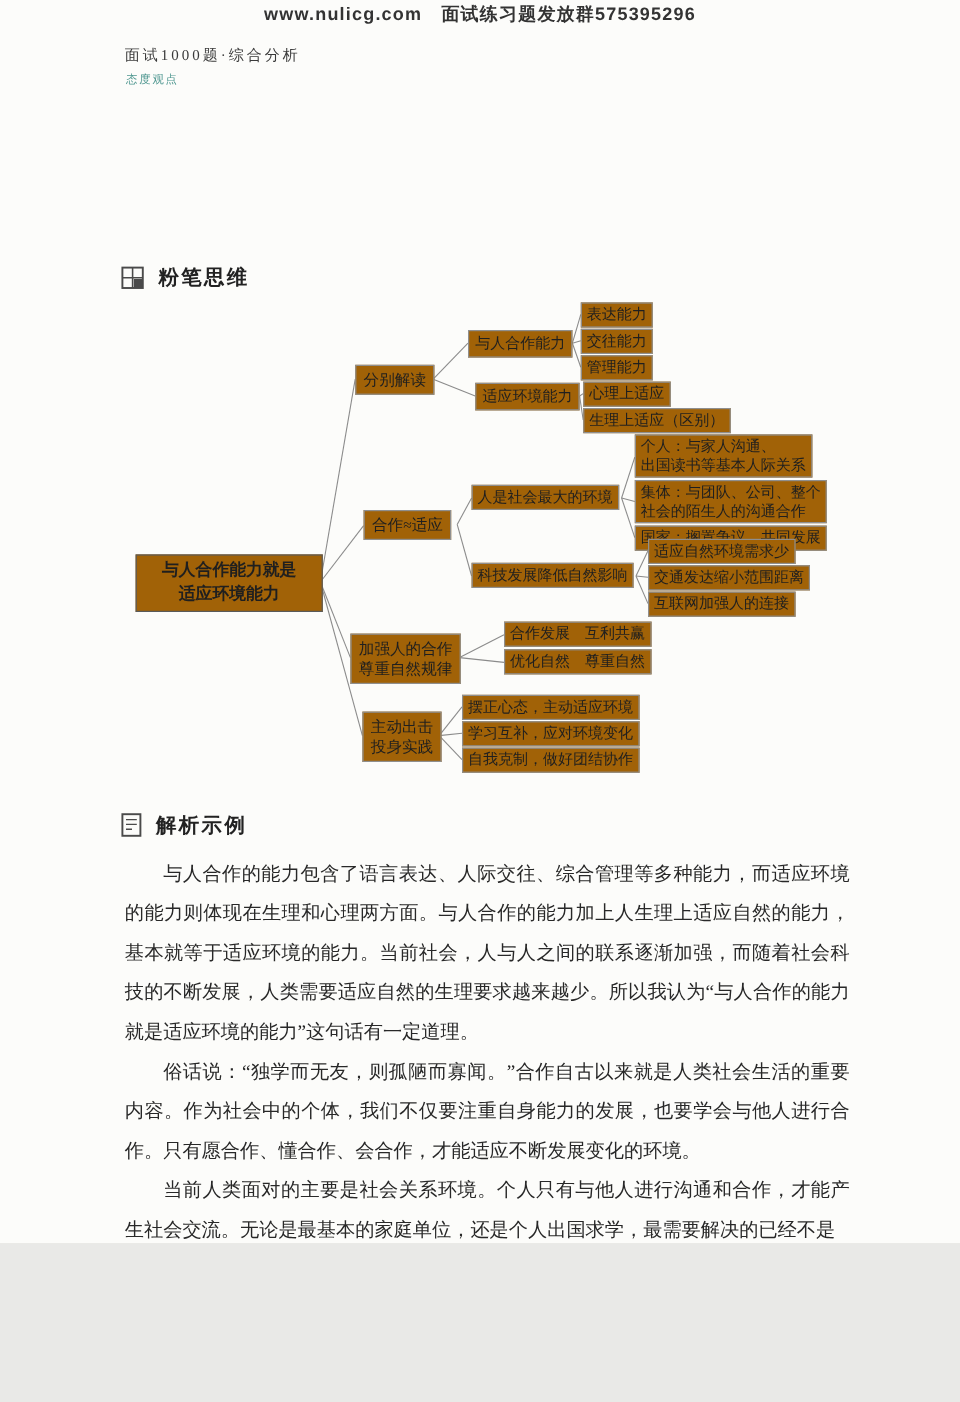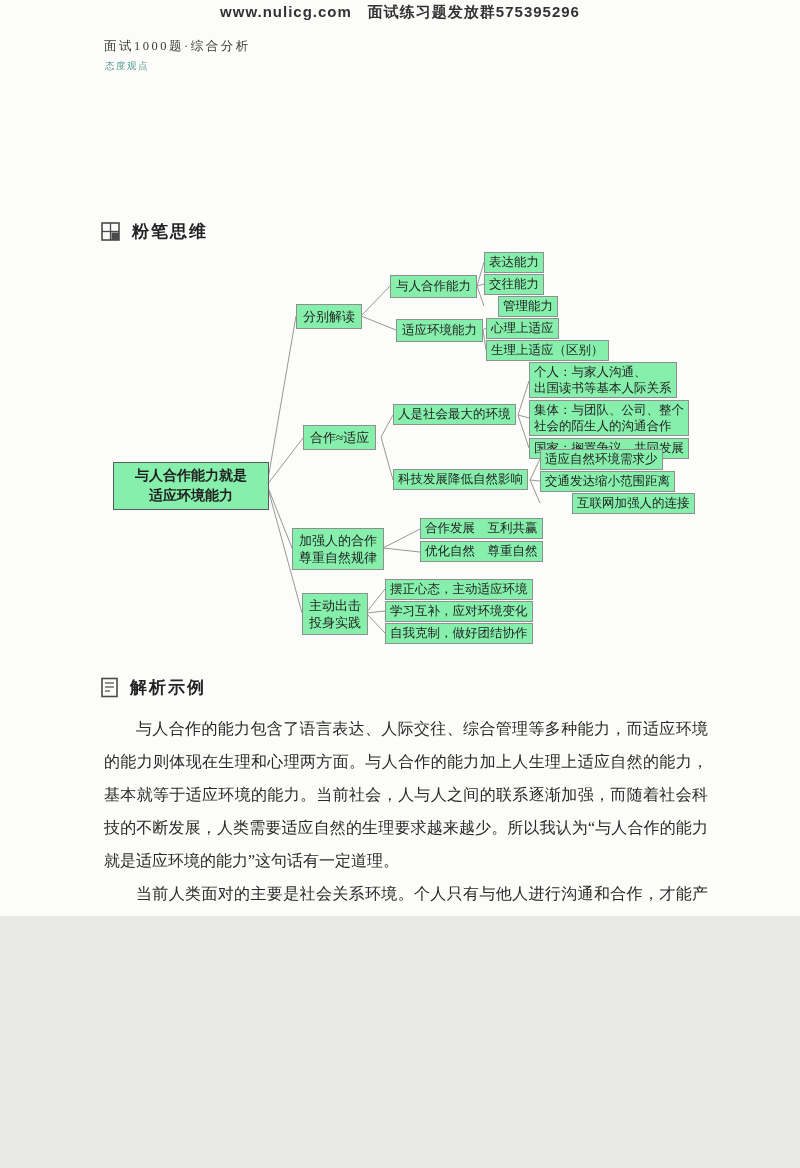--- a/index.html
+++ b/index.html
@@ -1,18 +1,18 @@
 <!DOCTYPE html>
 <html><head>
 <meta charset="utf-8">
 <style>
   html,body{margin:0;padding:0;background:#e9e9e7;}
   .page{
     position:relative;
-    width:800px;height:916px;
+    width:800px;height:1036px;
     margin:0 auto;
     background:#fcfcfa;
     font-family:"Liberation Serif","DejaVu Serif",serif;
     color:#262626;
     overflow:hidden;
   }
   .watermark{
     position:absolute;top:3px;left:0;width:100%;
     text-align:center;
     font-family:"Liberation Sans","DejaVu Sans",sans-serif;
@@ -36,21 +36,21 @@
   }
   .sec-title{
     font-family:"Liberation Sans","DejaVu Sans",sans-serif;
     font-size:17px;font-weight:bold;color:#222;letter-spacing:2px;
   }
   .sec-icon{display:inline-flex;}
   .connectors{position:absolute;left:0;top:0;pointer-events:none;}
   .node{
     position:absolute;
     border:1px solid #8f8f8f;
-    background:#86efac;
+    background:#a16207;
     font-size:12.5px;line-height:17px;
     padding:1px 4px;
     white-space:nowrap;
     color:#1f1f1f;
   }
   .node--multi{white-space:pre-line;}
   .node--center{text-align:center;}
   .node--lvl1{font-size:13px;padding:3px 6px;}
   .node--root{
     font-size:14px;line-height:20px;font-weight:bold;
@@ -128,36 +128,36 @@
     </g>
   </svg>
 
   <div class="node node--root" style="left:113px;top:462px;">与人合作能力就是
 适应环境能力</div>
 
   <div class="node node--lvl1" style="left:296px;top:304px;">分别解读</div>
   <div class="node" style="left:390px;top:275px;padding:2px 5px;">与人合作能力</div>
   <div class="node" style="left:484px;top:252px;">表达能力</div>
   <div class="node" style="left:484px;top:274px;">交往能力</div>
-  <div class="node" style="left:498px;top:296px;">管理能力</div>
+  <div class="node" style="left:484px;top:296px;">管理能力</div>
   <div class="node" style="left:396px;top:319px;padding:2px 5px;">适应环境能力</div>
   <div class="node" style="left:486px;top:318px;">心理上适应</div>
   <div class="node" style="left:486px;top:340px;">生理上适应（区别）</div>
 
   <div class="node node--lvl1" style="left:303px;top:425px;">合作≈适应</div>
   <div class="node" style="left:393px;top:404px;">人是社会最大的环境</div>
   <div class="node node--multi" style="left:529px;top:362px;line-height:16px;">个人：与家人沟通、
 出国读书等基本人际关系</div>
   <div class="node node--multi" style="left:529px;top:400px;line-height:16px;">集体：与团队、公司、整个
 社会的陌生人的沟通合作</div>
   <div class="node" style="left:529px;top:438px;">国家：搁置争议　共同发展</div>
   <div class="node" style="left:393px;top:469px;">科技发展降低自然影响</div>
   <div class="node" style="left:540px;top:449px;">适应自然环境需求少</div>
   <div class="node" style="left:540px;top:471px;">交通发达缩小范围距离</div>
-  <div class="node" style="left:540px;top:493px;margin-left:32px;">互联网加强人的连接</div>
+  <div class="node" style="left:540px;top:493px;">互联网加强人的连接</div>
 
   <div class="node node--lvl1 node--multi node--center" style="left:292px;top:528px;line-height:17px;">加强人的合作
 尊重自然规律</div>
   <div class="node" style="left:420px;top:518px;">合作发展　互利共赢</div>
   <div class="node" style="left:420px;top:541px;">优化自然　尊重自然</div>
 
   <div class="node node--lvl1 node--multi node--center" style="left:302px;top:593px;line-height:17px;">主动出击
 投身实践</div>
   <div class="node" style="left:385px;top:579px;">摆正心态，主动适应环境</div>
   <div class="node" style="left:385px;top:601px;">学习互补，应对环境变化</div>
@@ -170,18 +170,19 @@
         <line x1="5" y1="6" x2="14" y2="6" stroke="#4a4a4a" stroke-width="1.2"></line>
         <line x1="5" y1="10" x2="14" y2="10" stroke="#4a4a4a" stroke-width="1.2"></line>
         <line x1="5" y1="14" x2="10" y2="14" stroke="#4a4a4a" stroke-width="1.2"></line>
       </svg>
     </span>
     <span class="sec-title">解析示例</span>
   </div>
 
   <div class="analysis">
     <p>与人合作的能力包含了语言表达、人际交往、综合管理等多种能力，而适应环境的能力则体现在生理和心理两方面。与人合作的能力加上人生理上适应自然的能力，基本就等于适应环境的能力。当前社会，人与人之间的联系逐渐加强，而随着社会科技的不断发展，人类需要适应自然的生理要求越来越少。所以我认为“与人合作的能力就是适应环境的能力”这句话有一定道理。</p>
+    <p>俗话说：“独学而无友，则孤陋而寡闻。”合作自古以来就是人类社会生活的重要内容。作为社会中的个体，我们不仅要注重自身能力的发展，也要学会与他人进行合作。只有愿合作、懂合作、会合作，才能适应不断发展变化的环境。</p>
     <p>当前人类面对的主要是社会关系环境。个人只有与他人进行沟通和合作，才能产生社会交流。无论是最基本的家庭单位，还是个人出国求学，最需要解决的已经不是</p>
   </div>
 
   <div class="pagenum">180</div>
 
 </div>
 
 </body></html>

